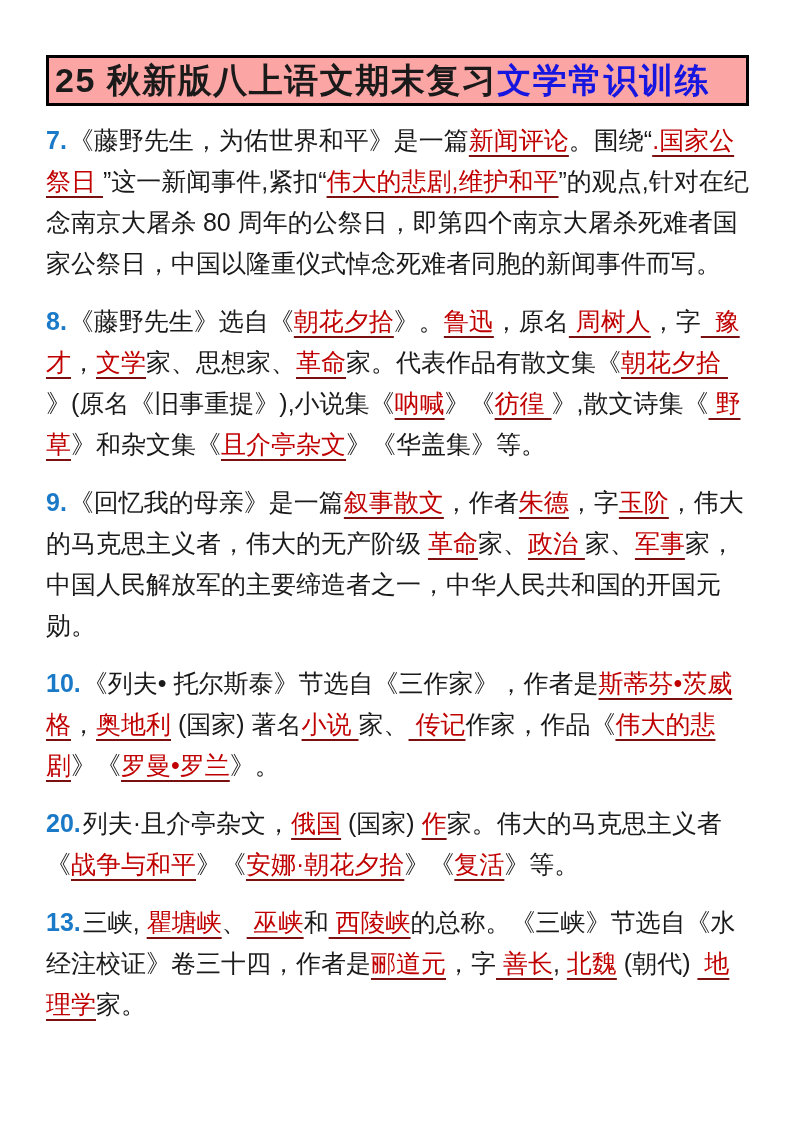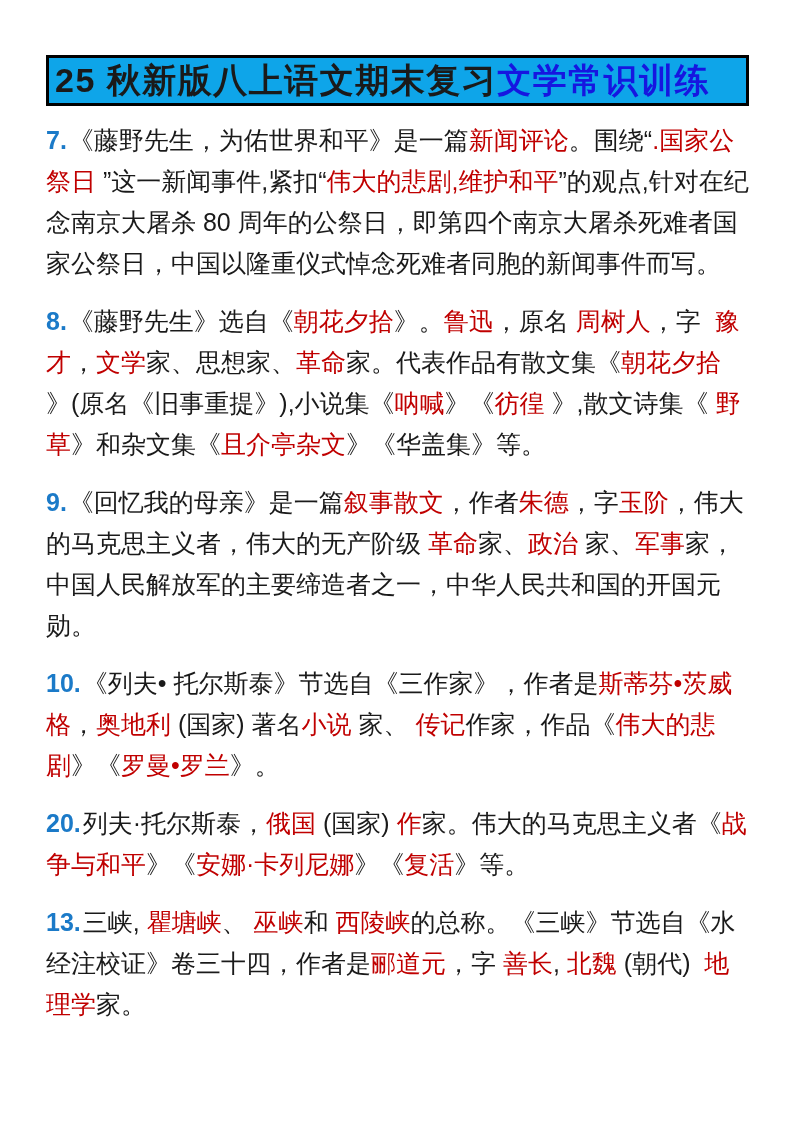--- a/index.html
+++ b/index.html
@@ -8,21 +8,21 @@
     height: 1122px;
     box-sizing: border-box;
     padding: 55px 44px 30px 46px;
     background: #ffffff;
     font-family: "Liberation Sans", sans-serif;
     color: #1a1a1a;
     overflow: hidden;
   }
   .title-box {
     border: 3px solid #000000;
-    background: #0ea5e9;
+    background: #fca5a5;
     font-weight: bold;
     font-size: 34px;
     line-height: 42px;
     padding: 1px 5px 2px 6px;
     letter-spacing: 1.5px;
     white-space: nowrap;
     margin-bottom: 14px;
   }
   .title-blue { color: #1616e0; }
   p.item {
@@ -32,33 +32,34 @@
     white-space: pre-wrap;
     word-break: break-all;
   }
   .num {
     color: #1b7ac8;
     font-weight: bold;
     padding-right: 2px;
   }
   .ans {
     color: #c00000;
+    text-decoration: underline;
     text-decoration-color: #7a1010;
     text-decoration-thickness: 2px;
     text-underline-offset: 6px;
   }
 </style>
 </head>
 <body>
 
 <div class="page">
   <div class="title-box">
     <span>25 秋新版八上语文期末复习</span><span class="title-blue">文学常识训练</span>
   </div>
   <div>
       <p class="item"><span class="num">7.</span><span class="txt">《藤野先生，为佑世界和平》是一篇</span><span class="ans">新闻评论</span><span class="txt">。围绕“</span><span class="ans">.国家公祭日 </span><span class="txt">”这一新闻事件,紧扣“</span><span class="ans">伟大的悲剧,维护和平</span><span class="txt">”的观点,针对在纪念南京大屠杀 80 周年的公祭日，即第四个南京大屠杀死难者国家公祭日，中国以隆重仪式悼念死难者同胞的新闻事件而写。</span></p>
       <p class="item"><span class="num">8.</span><span class="txt">《藤野先生》选自《</span><span class="ans">朝花夕拾</span><span class="txt">》。</span><span class="ans">鲁迅</span><span class="txt">，原名</span><span class="ans"> 周树人</span><span class="txt">，字</span><span class="ans">  豫才</span><span class="txt">，</span><span class="ans">文学</span><span class="txt">家、思想家、</span><span class="ans">革命</span><span class="txt">家。代表作品有散文集《</span><span class="ans">朝花夕拾 </span><span class="txt">》(原名《旧事重提》),小说集《</span><span class="ans">呐喊</span><span class="txt">》《</span><span class="ans">彷徨 </span><span class="txt">》,散文诗集《</span><span class="ans"> 野草</span><span class="txt">》和杂文集《</span><span class="ans">且介亭杂文</span><span class="txt">》《华盖集》等。</span></p>
       <p class="item"><span class="num">9.</span><span class="txt">《回忆我的母亲》是一篇</span><span class="ans">叙事散文</span><span class="txt">，作者</span><span class="ans">朱德</span><span class="txt">，字</span><span class="ans">玉阶</span><span class="txt">，伟大的马克思主义者，伟大的无产阶级 </span><span class="ans">革命</span><span class="txt">家、</span><span class="ans">政治 </span><span class="txt">家、</span><span class="ans">军事</span><span class="txt">家，中国人民解放军的主要缔造者之一，中华人民共和国的开国元勋。</span></p>
       <p class="item"><span class="num">10.</span><span class="txt">《列夫• 托尔斯泰》节选自《三作家》，作者是</span><span class="ans">斯蒂芬•茨威格</span><span class="txt">，</span><span class="ans">奥地利</span><span class="txt"> (国家) 著名</span><span class="ans">小说 </span><span class="txt">家、</span><span class="ans"> 传记</span><span class="txt">作家，作品《</span><span class="ans">伟大的悲剧</span><span class="txt">》《</span><span class="ans">罗曼•罗兰</span><span class="txt">》。</span></p>
-      <p class="item"><span class="num">20.</span><span class="txt">列夫·托尔斯泰，</span><span class="ans">俄国</span><span class="txt"> (国家) </span><span class="ans">作</span><span class="txt">家。伟大的马克思主义者《</span><span class="ans">战争与和平</span><span class="txt">》《</span><span class="ans">安娜·卡列尼娜</span><span class="txt">》《</span><span class="ans">复活</span><span class="txt">》等。</span></p>
+      <p class="item"><span class="num">20.</span><span class="txt">列夫·且介亭杂文，</span><span class="ans">俄国</span><span class="txt"> (国家) </span><span class="ans">作</span><span class="txt">家。伟大的马克思主义者《</span><span class="ans">战争与和平</span><span class="txt">》《</span><span class="ans">安娜·朝花夕拾</span><span class="txt">》《</span><span class="ans">复活</span><span class="txt">》等。</span></p>
       <p class="item"><span class="num">13.</span><span class="txt">三峡, </span><span class="ans">瞿塘峡</span><span class="txt">、</span><span class="ans"> 巫峡</span><span class="txt">和</span><span class="ans"> 西陵峡</span><span class="txt">的总称。《三峡》节选自《水经注校证》卷三十四，作者是</span><span class="ans">郦道元</span><span class="txt">，字</span><span class="ans"> 善长</span><span class="txt">, </span><span class="ans">北魏</span><span class="txt"> (朝代) </span><span class="ans"> 地理学</span><span class="txt">家。</span></p>
     </div>
 </div>
 
 </body></html>

